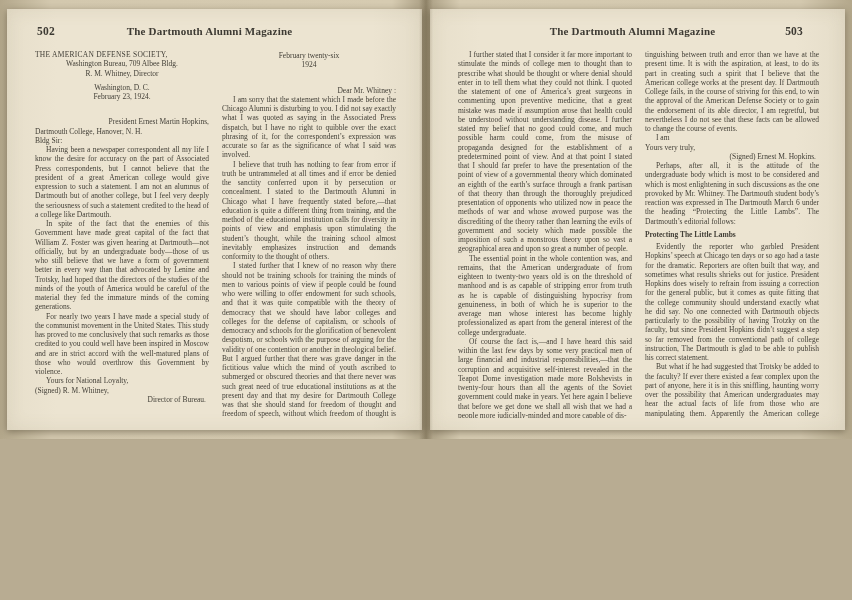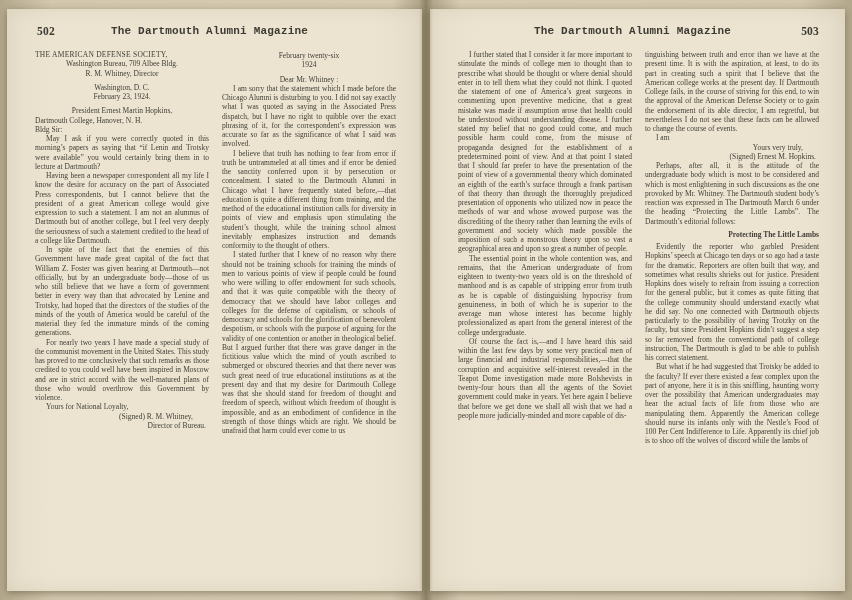--- a/index.html
+++ b/index.html
@@ -2,59 +2,59 @@
 <html><head>
 <meta charset="utf-8">
 <style>
   html,body{margin:0;padding:0;}
   body{
     width:852px;height:600px;overflow:hidden;
     font-family:"Liberation Serif","DejaVu Serif",serif;
     background:#b8ac92;
   }
   .spread{
-    position:relative;width:852px;height:600px;box-sizing:border-box;
+    position:relative;width:852px;height:439px;box-sizing:border-box;
     display:flex;gap:8px;padding:9px 7px;
     background:linear-gradient(90deg,#b3a78b 0%,#d3c8ae 6%,#d6cbb1 46%,#a99d82 50%,#d6cbb1 54%,#d3c8ae 94%,#b3a78b 100%);
   }
   .page{
     flex:1;box-sizing:border-box;overflow:hidden;
     background:linear-gradient(90deg,#e7dfcb 0%,#ece4d1 12%,#ece4d1 88%,#e5ddc9 100%);
     box-shadow:0 2px 7px rgba(60,50,30,.45), inset 0 0 18px rgba(120,105,75,.12);
     padding:16px 26px 12px 28px;
     color:#3d3a33;
   }
   .page-header{
     position:relative;height:16px;margin-bottom:9px;
     font-size:11px;font-weight:bold;letter-spacing:.2px;
   }
   .page-header .title{
-    position:absolute;left:0;right:12px;text-align:center;top:0;font-family:Liberation Mono, monospace;
+    position:absolute;left:0;right:12px;text-align:center;top:0;
   }
   .page-header .pgnum{position:absolute;top:0;font-size:11.5px;}
   .pgnum.left{left:2px;}
-  .pgnum.right{right:0;}
+  .pgnum.right{right:16px;}
   .cols{display:flex;gap:13px;height:calc(100% - 25px);}
   .col{
     flex:1;overflow:hidden;
     font-size:7.5px;line-height:9.25px;text-align:justify;
     color:#413e36;
   }
   .blk{margin:0;}
   .p{text-indent:11px;}
   .pn{}
-  .h{text-align:right;font-weight:bold;margin:4px 0 3px;}
+  .h{text-align:left;font-weight:bold;margin:4px 0 3px;}
   .center{text-align:center;}
   .center-sp{text-align:center;margin-top:5px;}
   .center-date{text-align:center;margin-top:1px;}
   .left{text-align:left;}
-  .left-sp{text-align:center;margin-top:5px;}
+  .left-sp{text-align:right;margin-top:16px;}
   .sc-left{text-align:left;letter-spacing:.25px;}
   .indent{text-align:left;text-indent:11px;}
-  .sig{text-align:right;padding-right:16px;}
+  .sig{text-align:left;padding-right:16px;}
   .sig2{text-align:right;padding-right:3px;}
   .fold{
     position:absolute;top:0;bottom:0;left:50%;width:14px;margin-left:-7px;
     background:linear-gradient(90deg,rgba(90,78,52,0) 0%,rgba(90,78,52,.35) 50%,rgba(90,78,52,0) 100%);
     pointer-events:none;
   }
 </style>
 </head>
 <body>
 
@@ -68,21 +68,20 @@
     <div class="cols">
       <div class="col">
           <div class="blk sc-left">THE AMERICAN DEFENSE SOCIETY,</div>
           <div class="blk center">Washington Bureau, 709 Albee Bldg.</div>
           <div class="blk center">R. M. Whitney, Director</div>
           <div class="blk center-sp">Washington, D. C.</div>
           <div class="blk center">February 23, 1924.</div>
           <div class="blk left-sp">President Ernest Martin Hopkins,</div>
           <div class="blk left">Dartmouth College, Hanover, N. H.</div>
           <div class="blk left">Bldg Sir:</div>
-          <div class="blk p">May I ask if you were correctly quoted in this morning’s papers as saying that “if Lenin and Trotsky were available” you would certainly bring them in to lecture at Dartmouth?</div>
           <div class="blk p">Having been a newspaper correspondent all my life I know the desire for accuracy on the part of Associated Press correspondents, but I cannot believe that the president of a great American college would give expression to such a statement. I am not an alumnus of Dartmouth but of another college, but I feel very deeply the seriousness of such a statement credited to the head of a college like Dartmouth.</div>
           <div class="blk p">In spite of the fact that the enemies of this Government have made great capital of the fact that William Z. Foster was given hearing at Dartmouth—not officially, but by an undergraduate body—those of us who still believe that we have a form of government better in every way than that advocated by Lenine and Trotsky, had hoped that the directors of the studies of the minds of the youth of America would be careful of the material they fed the immature minds of the coming generations.</div>
           <div class="blk p">For nearly two years I have made a special study of the communist movement in the United States. This study has proved to me conclusively that such remarks as those credited to you could well have been inspired in Moscow and are in strict accord with the well-matured plans of those who would overthrow this Government by violence.</div>
           <div class="blk indent">Yours for National Loyalty,</div>
           <div class="blk sig">(Signed) R. M. Whitney,</div>
           <div class="blk sig2">Director of Bureau.</div>
         </div>
       <div class="col">
           <div class="blk center-date">February twenty-six</div>
           <div class="blk center">1924</div>

